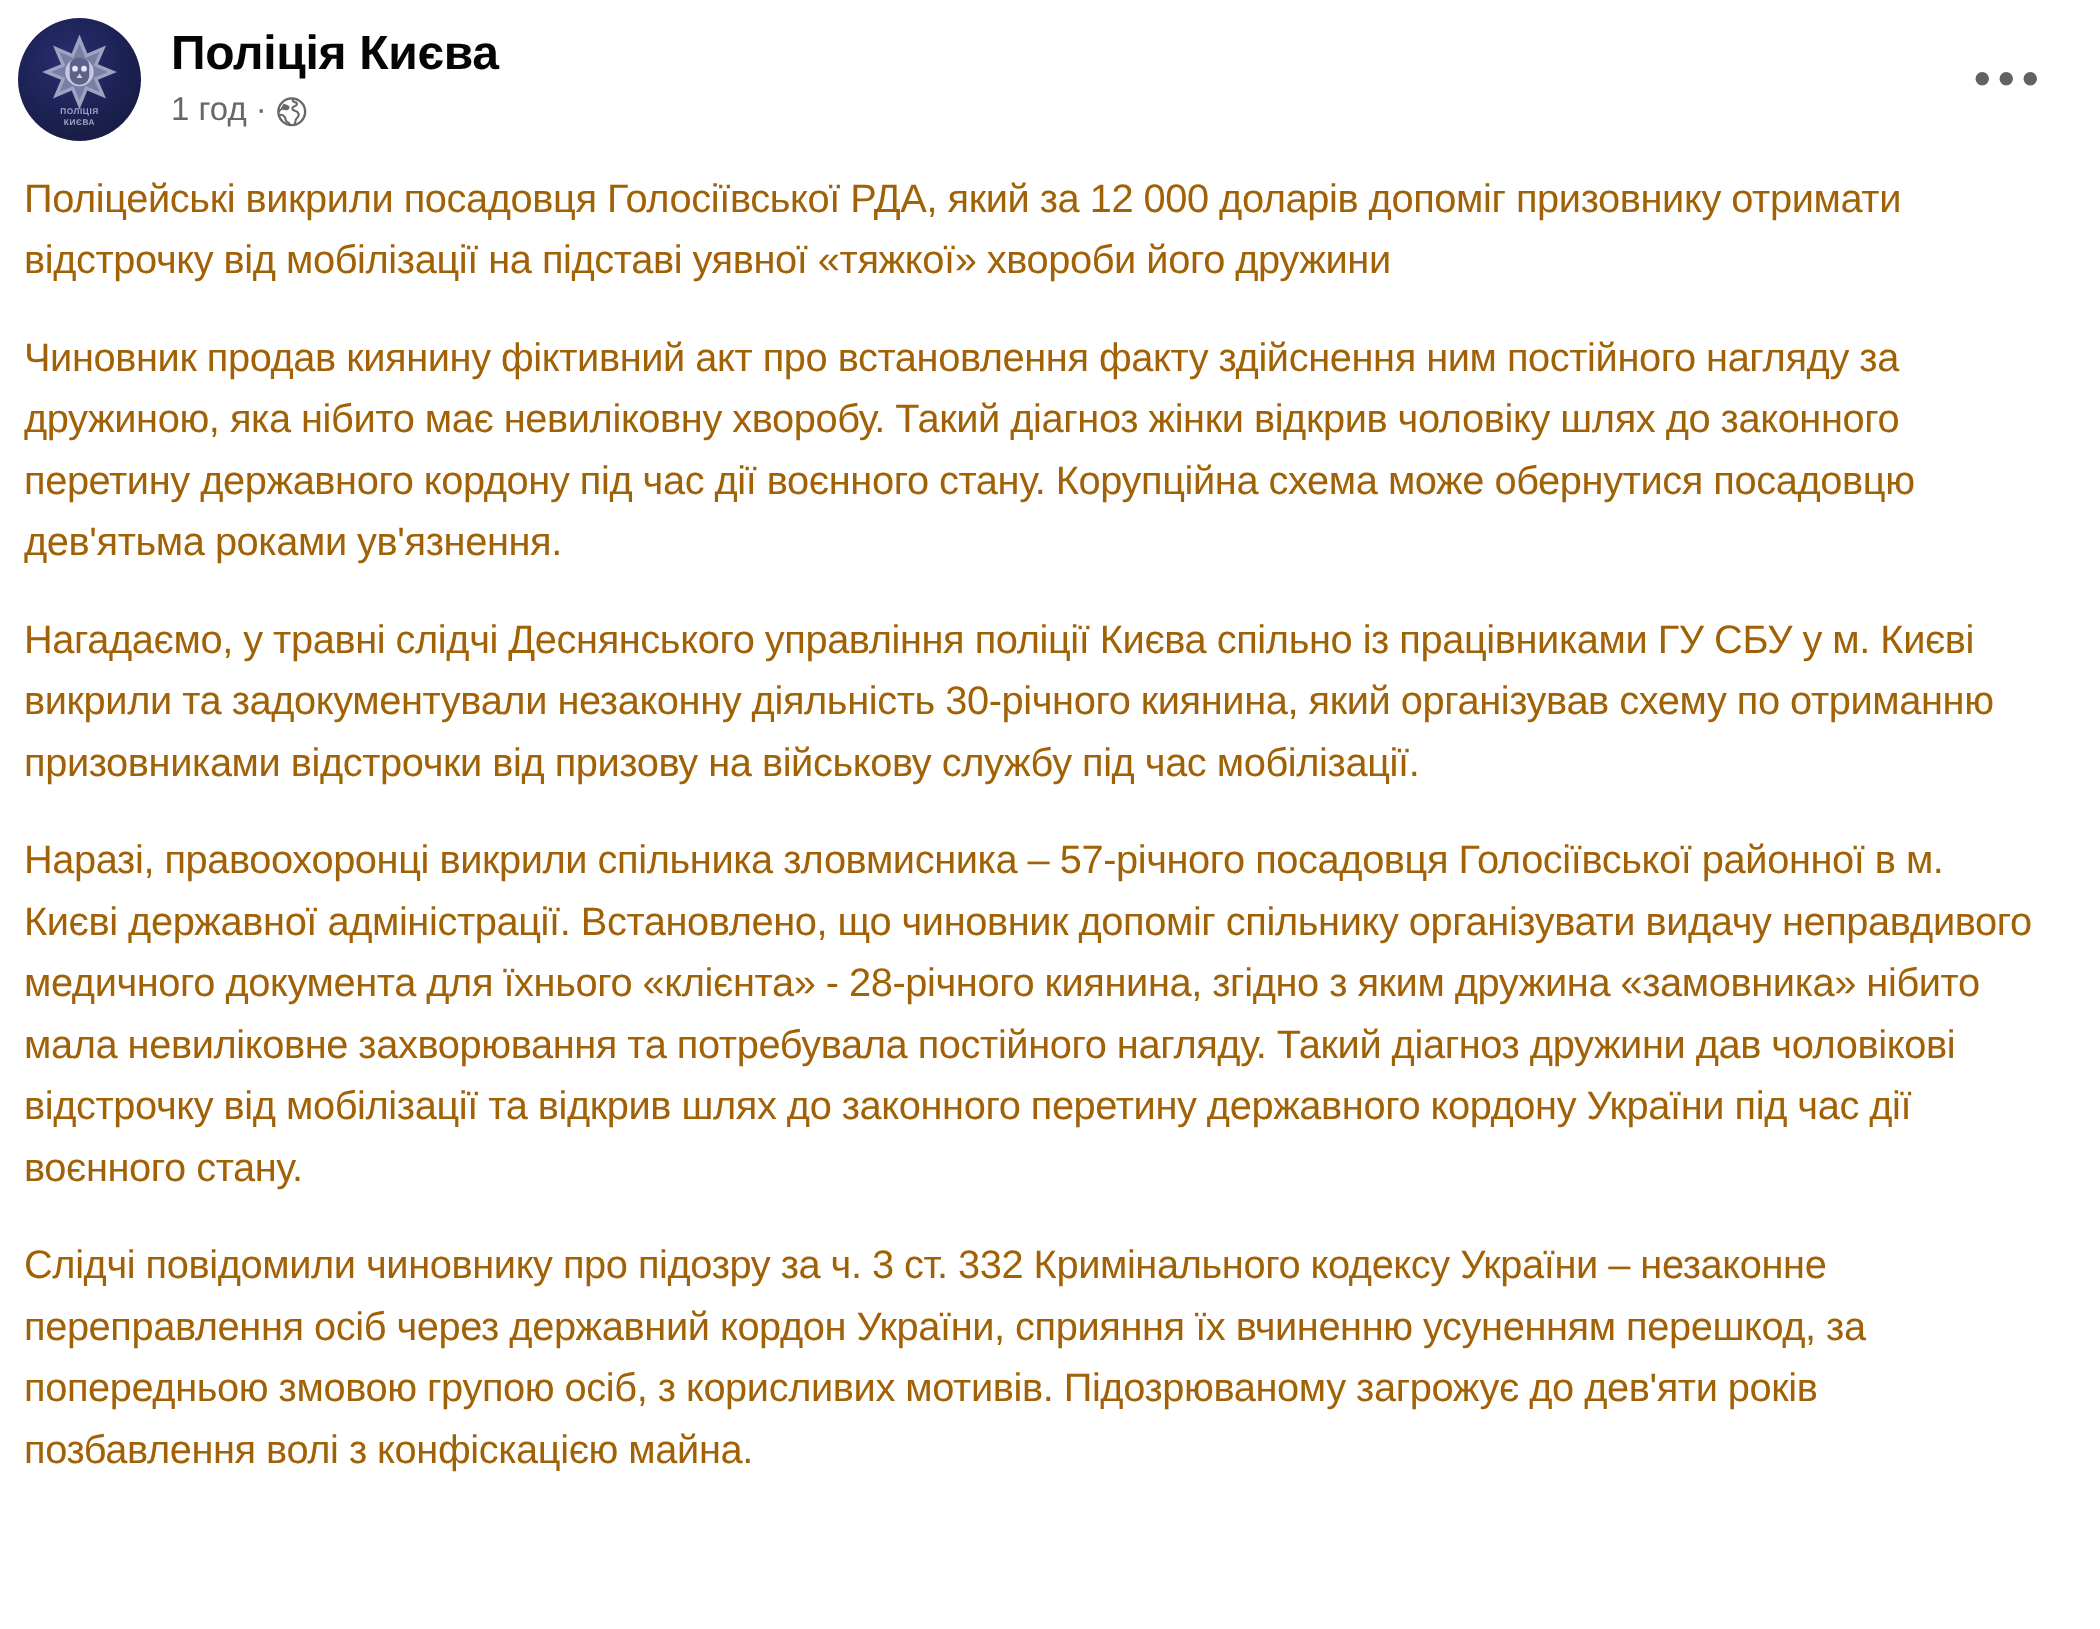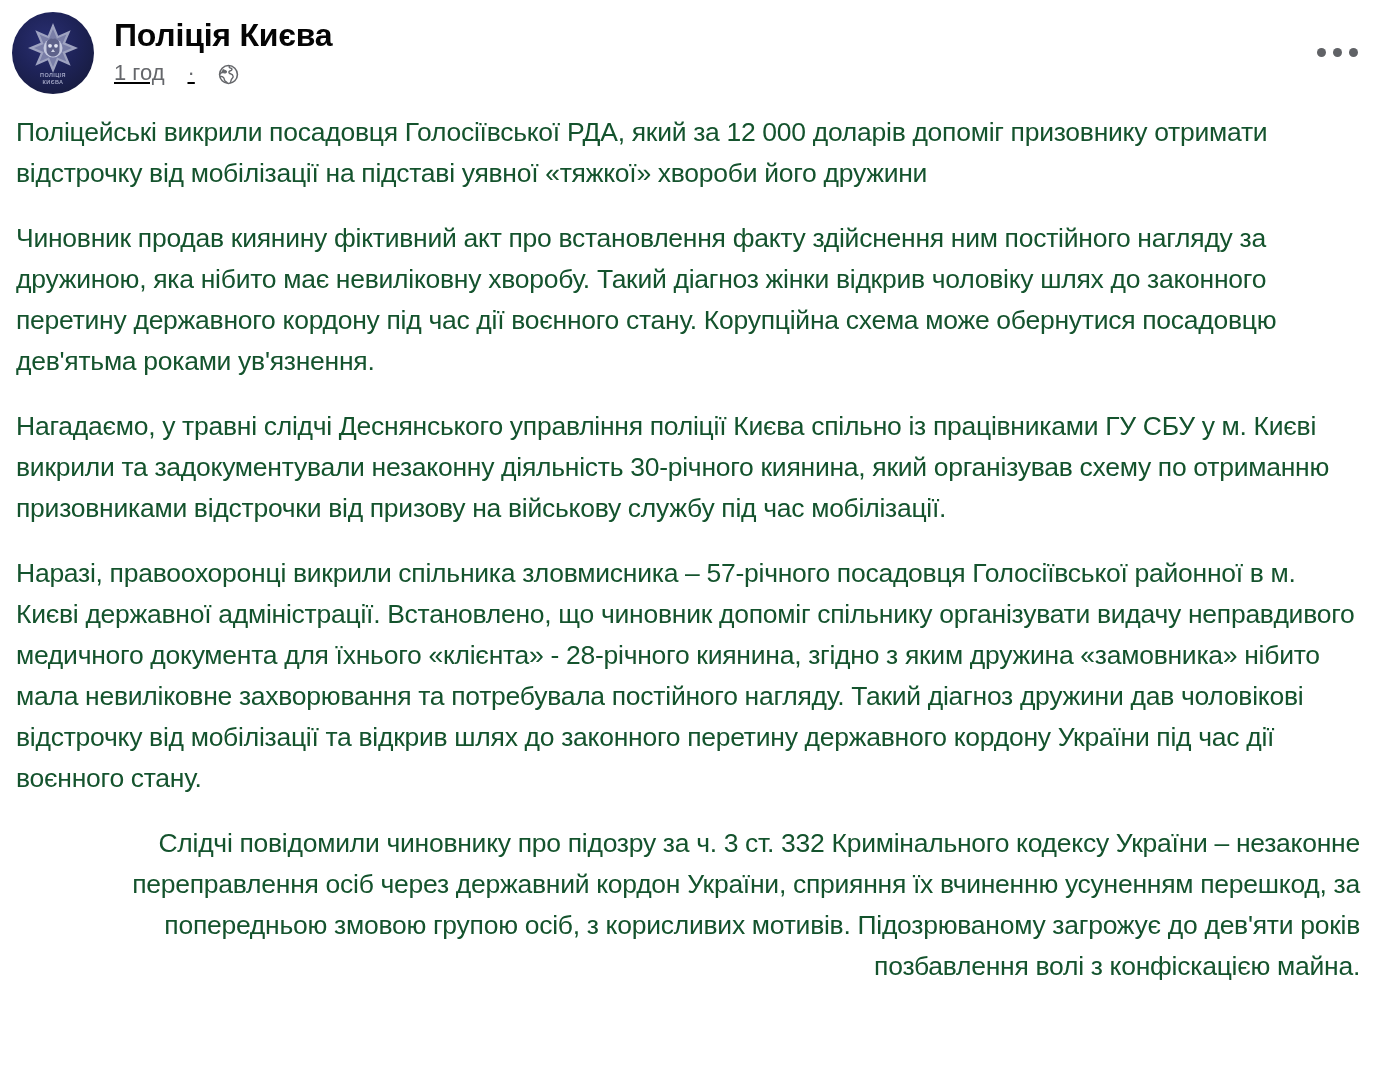--- a/index.html
+++ b/index.html
@@ -89,22 +89,21 @@
     color: #050505;
     letter-spacing: -0.2px;
     font-family: "Liberation Sans", sans-serif;
     white-space: nowrap;
   }
 
   .meta-row {
     display: flex;
     align-items: center;
     margin-top: 6px;
-    gap: 23px;
-    text-decoration: underline;
+    gap: 6px;
   }
 
   .meta-time {
     font-size: 22px;
     line-height: 26px;
     color: #65676b;
     font-family: "Liberation Sans", sans-serif;
   }
 
   .meta-dot {
@@ -145,30 +144,29 @@
 
   
   .post-body {
     padding: 12px 40px 0 16px;
   }
 
   .post-body p {
     margin: 0 0 24px 0;
     font-size: 26.5px;
     line-height: 41px;
-    color: #14532d;
+    color: #a16207;
     font-family: "Liberation Sans", "DejaVu Sans", sans-serif;
     letter-spacing: -0.25px;
     word-spacing: -0.2px;
     font-weight: normal;
   }
 
   .post-body p:last-child {
     margin-bottom: 0;
-    text-align: right;
   }
 </style>
 </head>
 <body>
 
 <div class="post">
 
   <div class="post-header">
 
     <div class="avatar-wrap">

